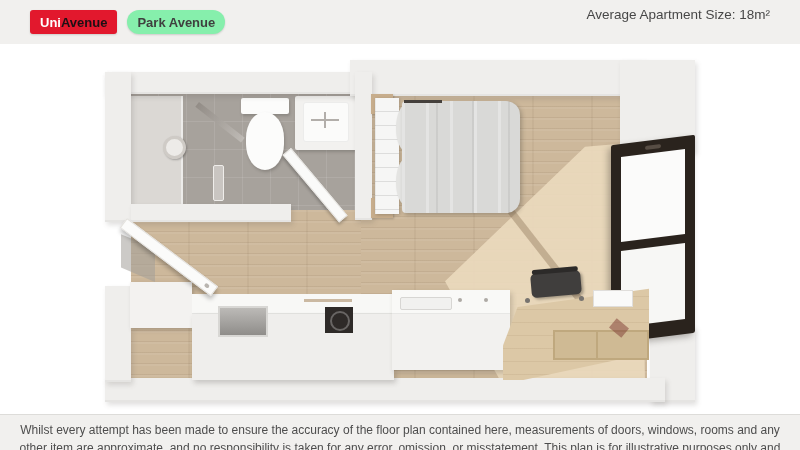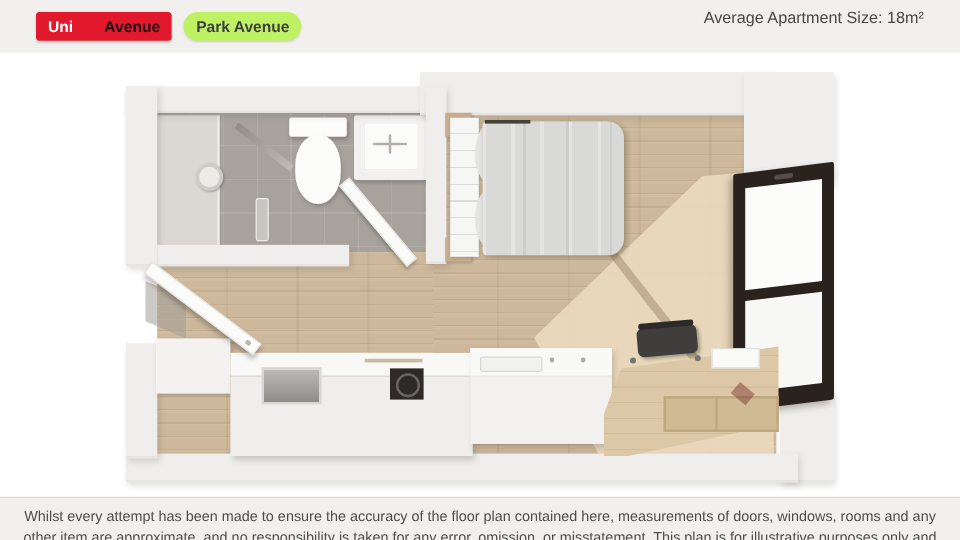--- a/index.html
+++ b/index.html
@@ -5,24 +5,24 @@
   html,body{margin:0;padding:0;}
   body{font-family:"Liberation Sans", sans-serif; background:#ffffff; width:800px; height:450px; overflow:hidden;}
   .abs{position:absolute;}
   #canvas{position:relative;width:800px;height:450px;background:#ffffff;}
 
   
   #header{left:0;top:0;width:800px;height:44px;background:#f1f0ee;}
   #logo-group{left:30px;top:10px;height:24px;display:flex;gap:10px;}
   .badge{height:24px;border-radius:3px;display:flex;align-items:center;padding:0 10px;
          font-size:13px;font-weight:bold;box-shadow:0 1px 2px rgba(0,0,0,.15);}
-  #badge-unilodge{background:#e2182d;gap:26px;}
+  #badge-unilodge{background:#e2182d;}
   #badge-unilodge .uni{color:#ffffff;}
   #badge-unilodge .lodge{color:#1c1014;}
-  #badge-property{background:#bef264;color:#3f3f3f;border-radius:12px;}
+  #badge-property{background:#86efac;color:#3f3f3f;border-radius:12px;}
   #title-block{right:30px;top:6px;text-align:right;}
   #plan-title{font-size:14.5px;font-weight:bold;color:#3a3a3a;line-height:17px;}
   #plan-subtitle{font-size:13.5px;color:#474747;line-height:17px;}
 
   
   #footer{left:0;top:414px;width:800px;height:36px;background:#f1f0ee;border-top:1px solid #dddcd9;box-sizing:border-box;}
   #disclaimer{width:764px;margin:6px auto 0 auto;text-align:center;font-size:12px;line-height:1.5;color:#4d4d4d;}
 
   
   #plan{left:105px;top:60px;width:590px;height:342px;}

